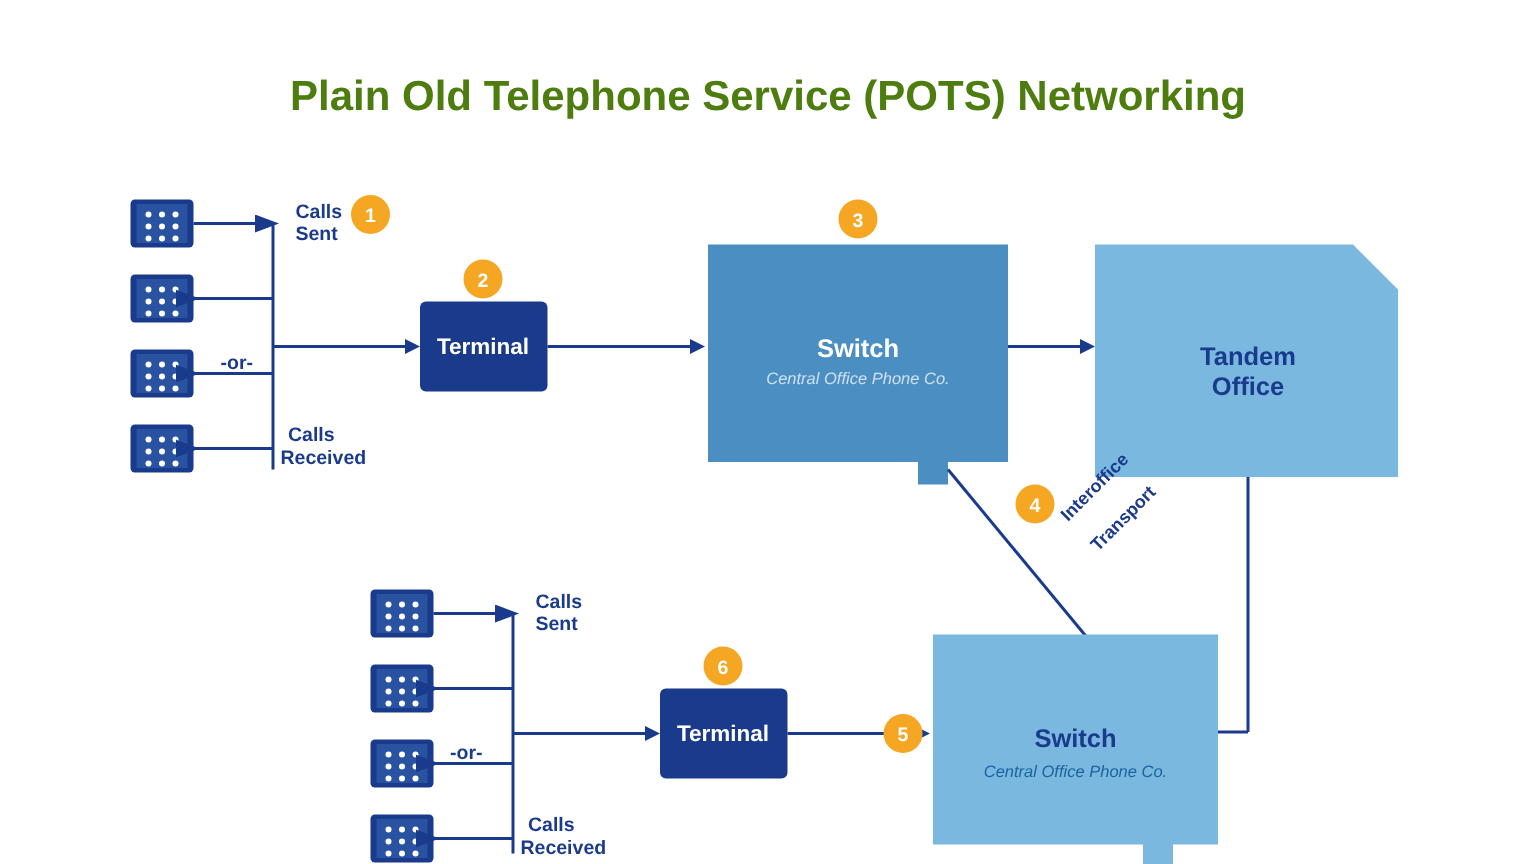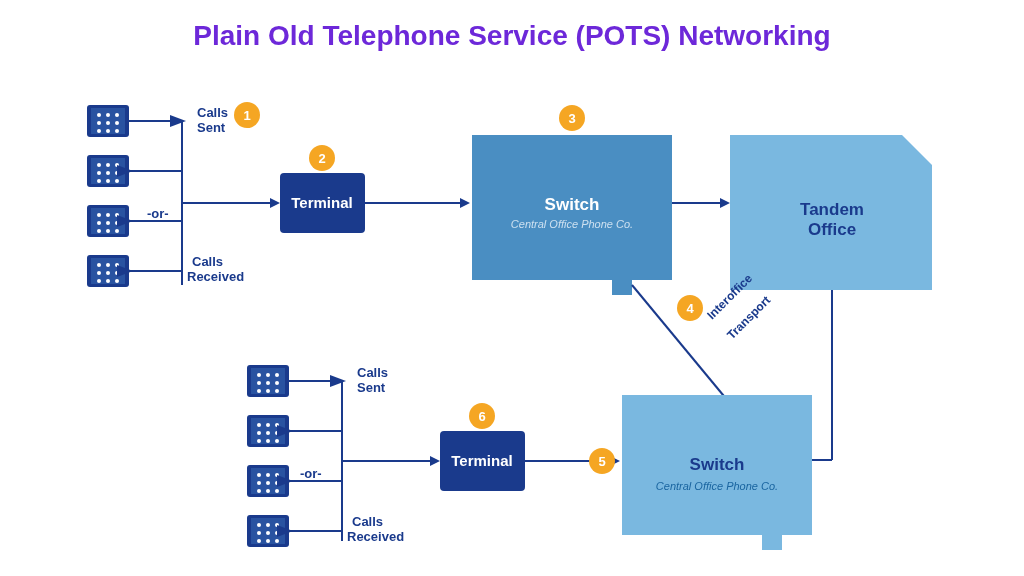--- a/index.html
+++ b/index.html
@@ -15,24 +15,25 @@
     }
     .slide {
       width: 1024px;
       height: 576px;
       background: #fff;
       position: relative;
       padding: 20px 30px;
     }
     .title {
       text-align: center;
-      color: #6d28d9;
+      color: #4d7c0f;
       font-size: 28px;
       font-weight: bold;
       margin-bottom: 18px;
+      margin-top: 28px;
     }
     .diagram {
       position: relative;
       width: 100%;
       height: 490px;
       text-align: right;
     }
     
     .diagram-svg {
       position: absolute;

